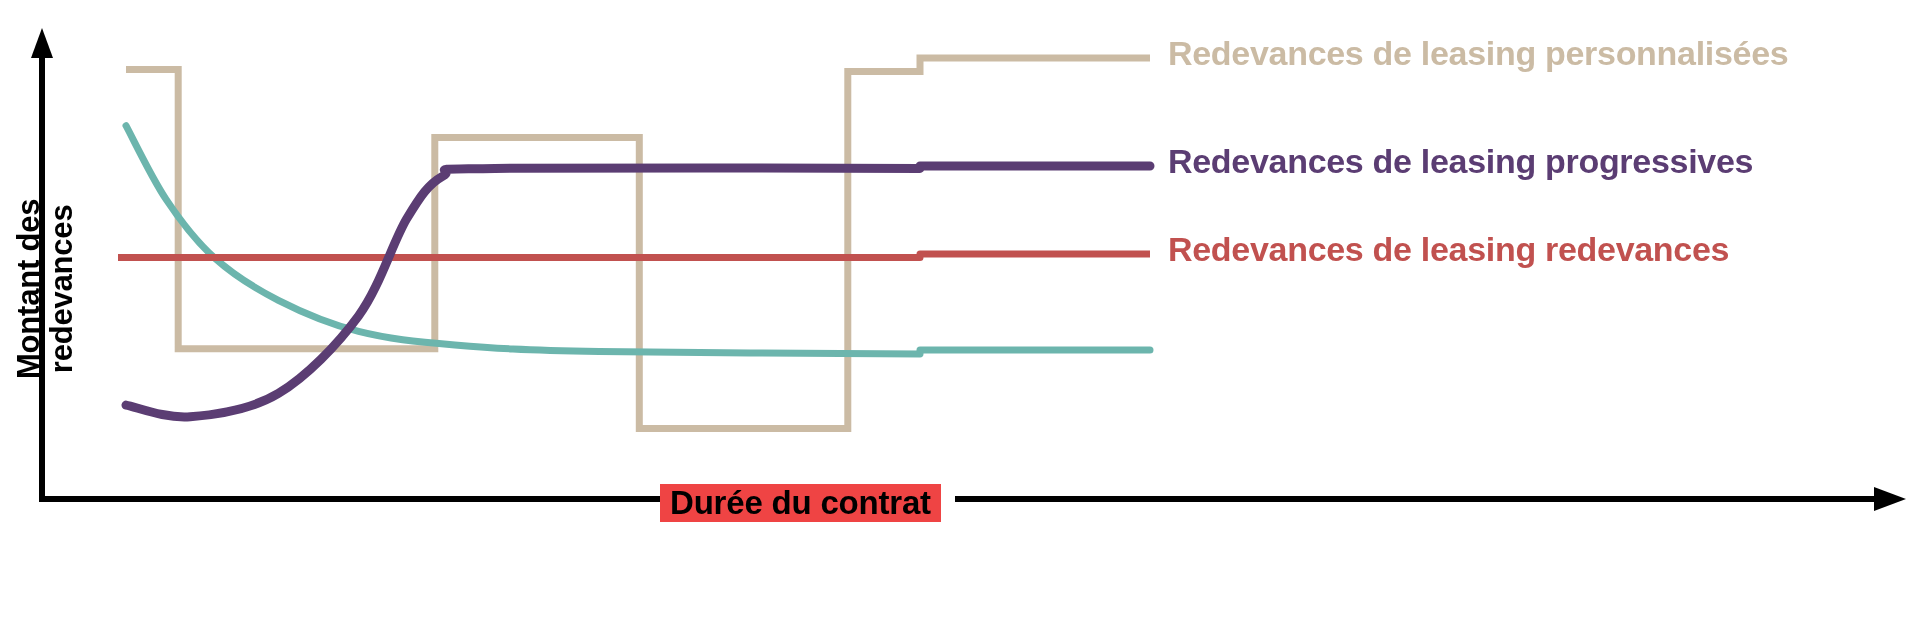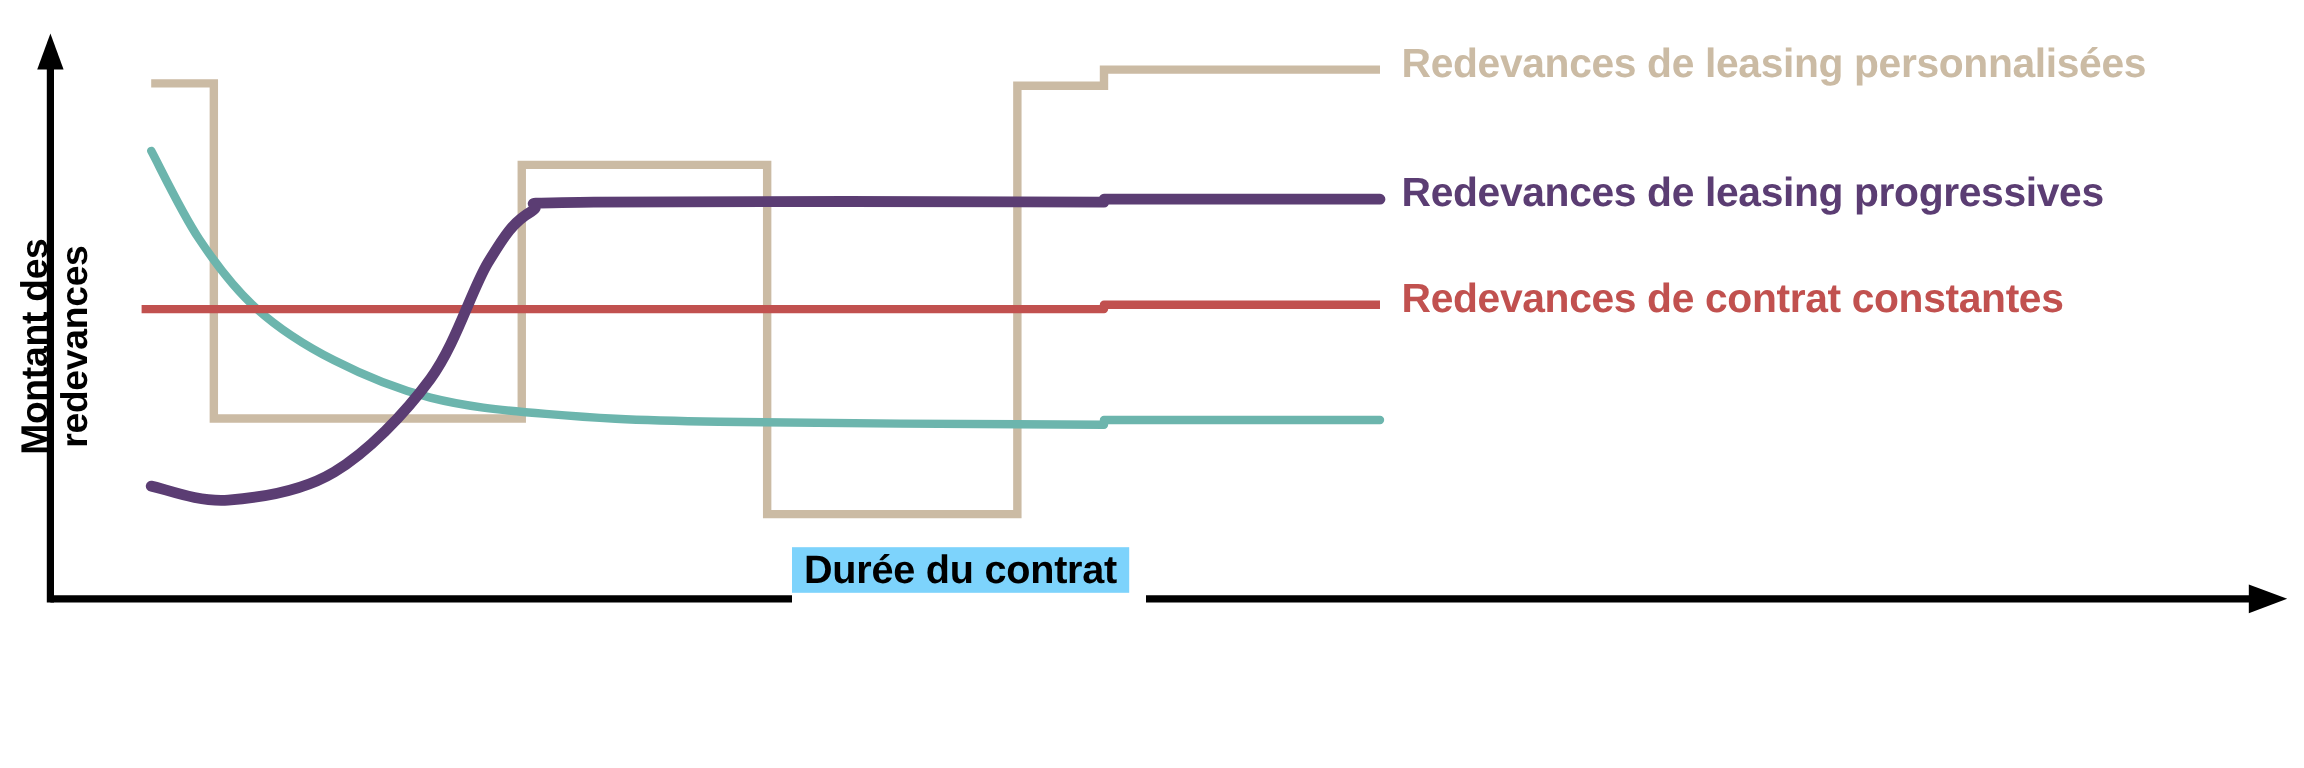--- a/index.html
+++ b/index.html
@@ -23,26 +23,26 @@
     font-size:31px;
     line-height:1.06;
     color:#000000;
     letter-spacing:-0.2px;
     white-space:pre;
   }
 
   
   .xlabel{
     position:absolute;
-    left:660px; top:456px;
+    left:660px; top:484px;
     font-weight:bold;
     font-size:33px;
     color:#000000;
     letter-spacing:-0.2px;
-    background:#7dd3fc;
+    background:#ef4444;
     padding:0 10px;
     z-index:6;
   }
 
   
   .legend{position:absolute;left:940px;top:0;width:980px;height:440px;z-index:5;}
   .legend-item{
     position:absolute;
     left:0;
     font-weight:bold;
@@ -86,17 +86,17 @@
   <div class="xlabel">Durée du contrat</div>
 
   <div class="legend">
     <div class="legend-item" style="color: rgb(203, 187, 164); top: 34px; left: 228px;">
       <span class="legend-text">Redevances de leasing personnalisées</span>
     </div>
     <div class="legend-item" style="color: rgb(91, 61, 115); top: 142px; left: 228px;">
       <span class="legend-text">Redevances de leasing progressives</span>
     </div>
     <div class="legend-item" style="color: rgb(193, 81, 79); top: 230px; left: 228px;">
-      <span class="legend-text">Redevances de contrat constantes</span>
+      <span class="legend-text">Redevances de leasing redevances</span>
     </div>
   </div>
 
 </div>
 
 </body></html>

